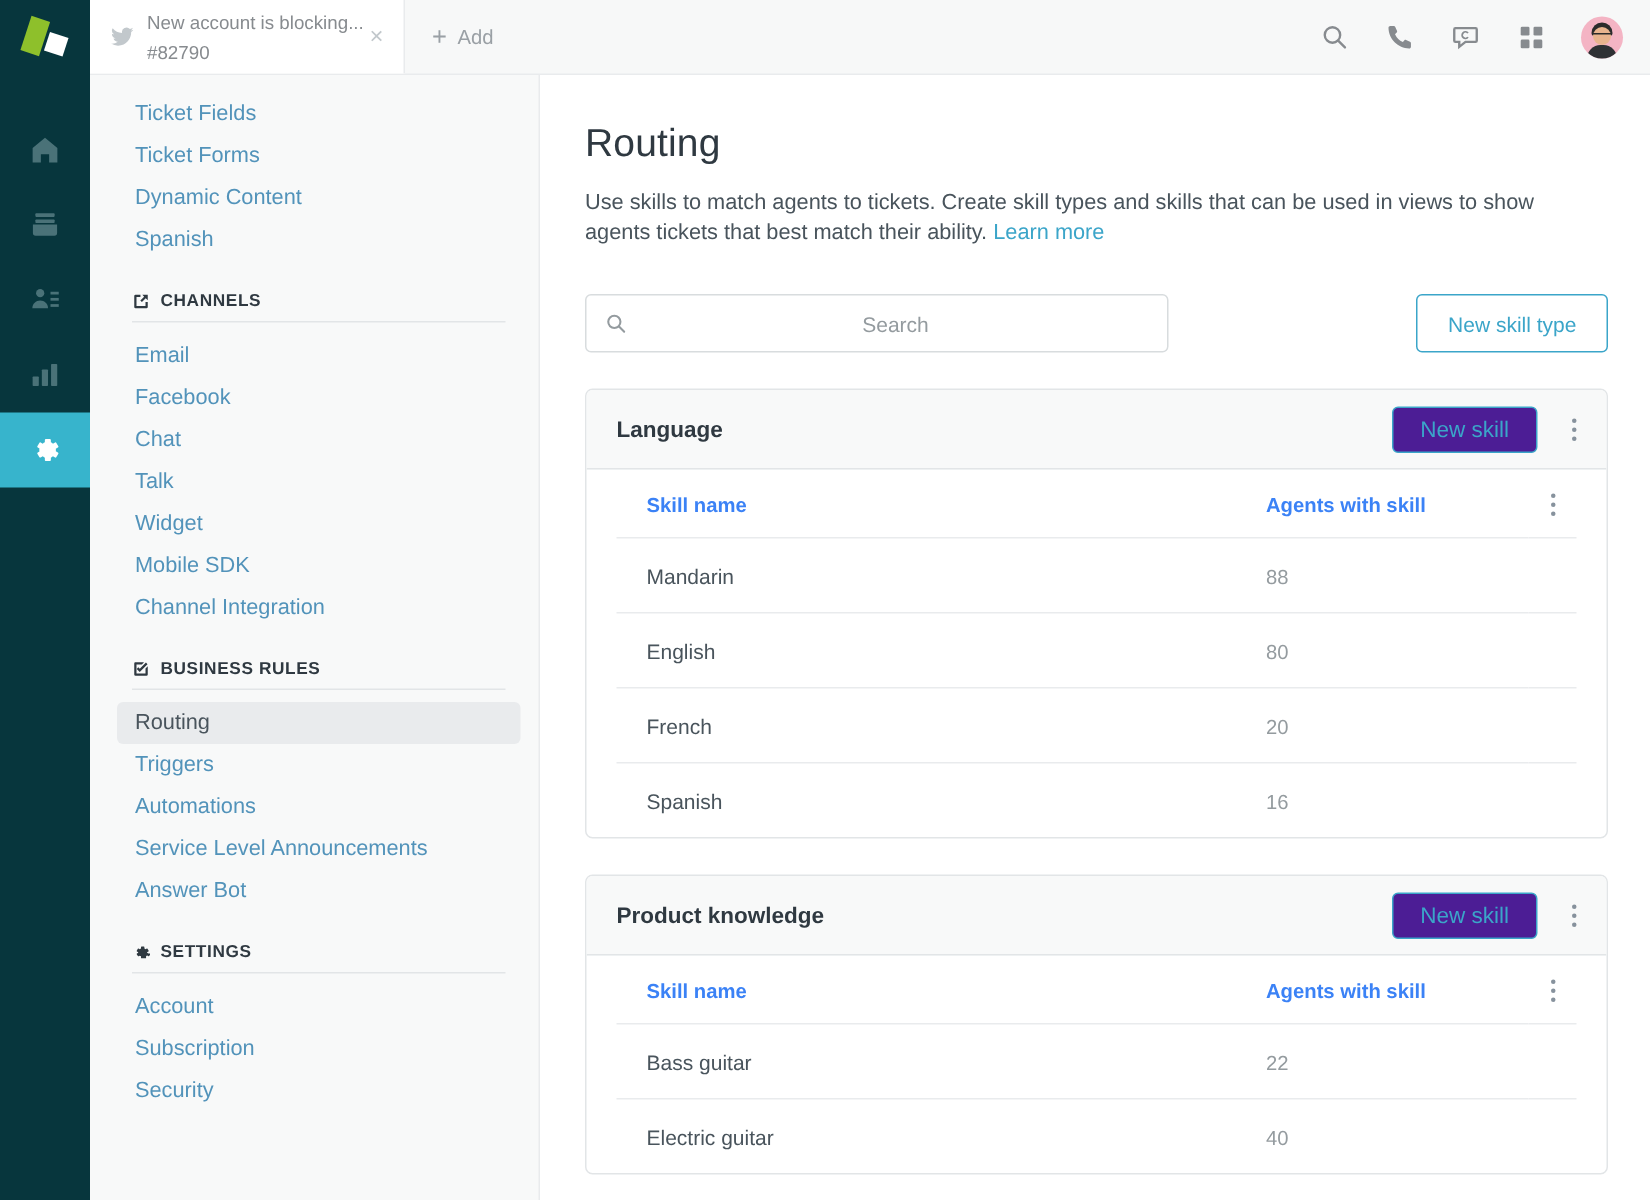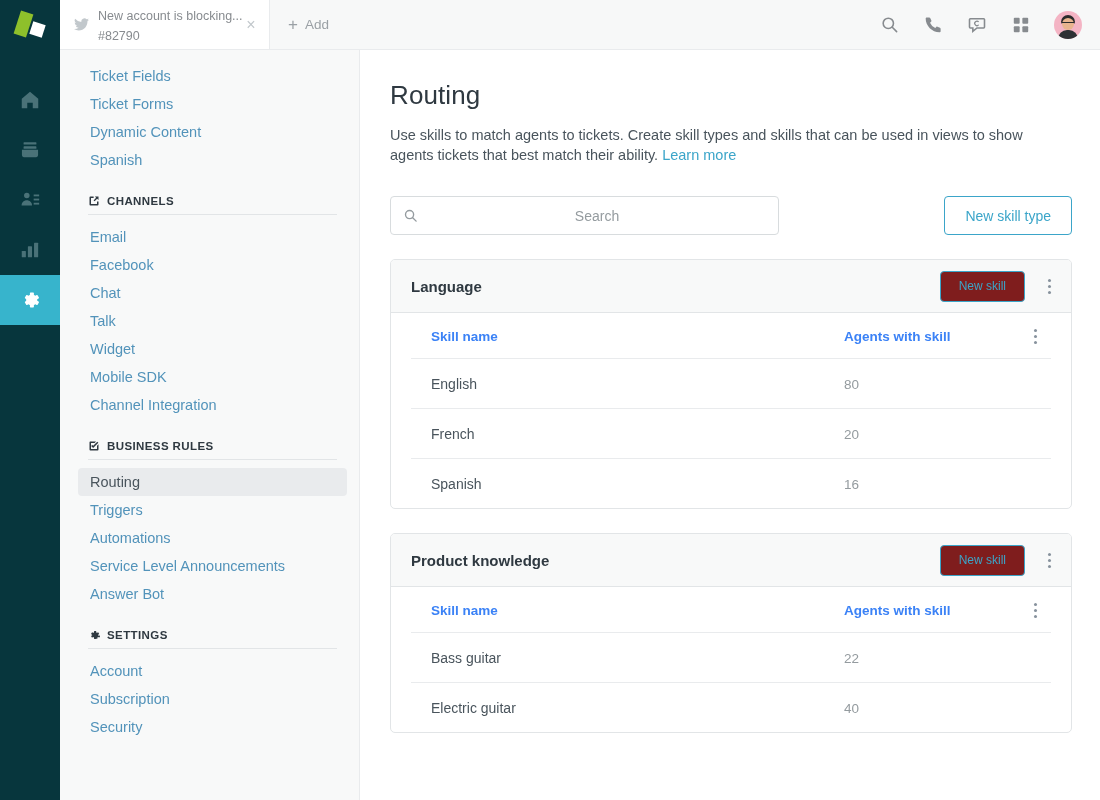--- a/index.html
+++ b/index.html
@@ -171,22 +171,22 @@
   .card-head {
     height: 53px; background: #f8f9f9;
     border-bottom: 1px solid #e2e5e7;
     display: flex; align-items: center;
     padding: 0 8px 0 20px; gap: 10px;
   }
   .card-title { font-size: 15px; color: #2f3941; font-weight: bold; flex: 1; }
   .btn-newskill {
     height: 31px; padding: 0 18px;
     border: 1px solid #3ba5c9; border-radius: 4px;
-    background: #7f1d1d; color: #3ba5c9;
-    font-family: "Liberation Sans", sans-serif; font-size: 12px;
+    background: #4c1d95; color: #3ba5c9;
+    font-family: "Liberation Sans", sans-serif; font-size: 15px;
     cursor: pointer;
   }
   .kebab {
     width: 28px; height: 28px; display: flex; flex-direction: column;
     align-items: center; justify-content: center; gap: 3px; cursor: pointer;
   }
   .kebab i { width: 3px; height: 3px; border-radius: 50%; background: #87929d; display: block; }
 
   .card-body { padding: 0 20px; }
   .tbl { width: 100%; border-collapse: collapse; }
@@ -421,20 +421,25 @@
                     <span class="th-kebab">
                         <i></i>
                         <i></i>
                         <i></i>
                       </span>
                   </th>
                 </tr>
               </thead>
               <tbody>
                 <tr>
+                  <td>Mandarin</td>
+                  <td class="num">88</td>
+                  <td class="menu"></td>
+                </tr>
+                <tr>
                   <td>English</td>
                   <td class="num">80</td>
                   <td class="menu"></td>
                 </tr>
                 <tr>
                   <td>French</td>
                   <td class="num">20</td>
                   <td class="menu"></td>
                 </tr>
                 <tr>

